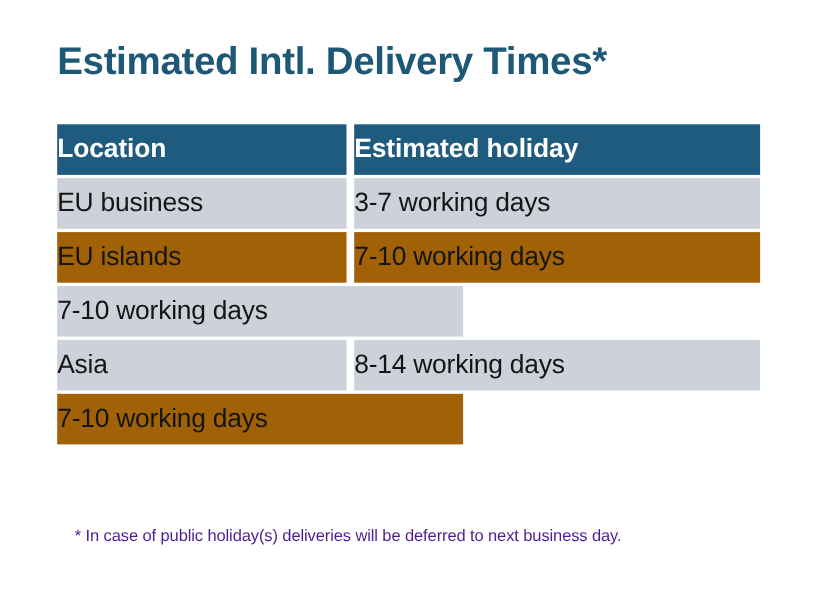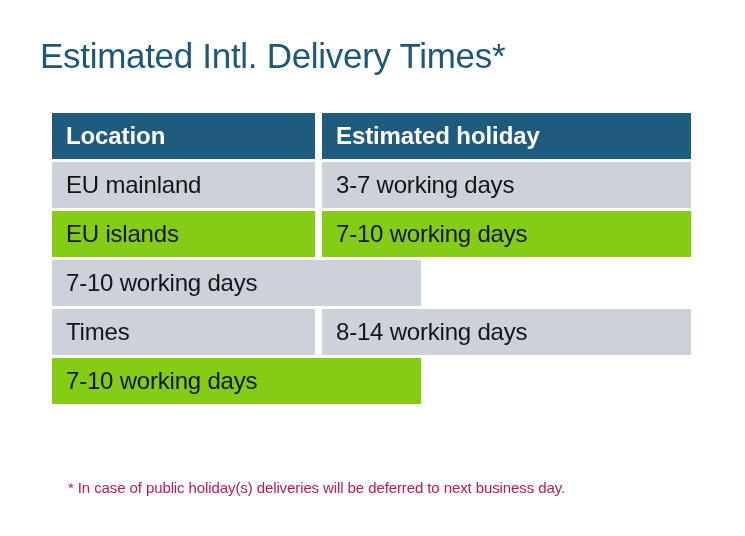--- a/index.html
+++ b/index.html
@@ -19,24 +19,24 @@
   .page {
     position: relative;
     width: 745px;
     height: 536px;
     box-sizing: border-box;
   }
 
   
   .title {
     position: absolute;
-    left: 40px;
+    left: 52px;
     top: 36px;
     font-size: 35px;
-    font-weight: normal;
+    font-weight: bold;
     color: #1d5876;
     letter-spacing: -0.3px;
     white-space: nowrap;
   }
 
   
   .table {
     position: absolute;
     left: 52px;
     top: 113px;
@@ -44,21 +44,20 @@
   }
 
   .row {
     display: flex;
     width: 100%;
     margin-bottom: 3px;
   }
 
   .cell {
     box-sizing: border-box;
-    padding-left: 14px;
     display: flex;
     align-items: center;
     overflow: hidden;
     white-space: nowrap;
   }
 
   .col-location {
     width: 263px;
     flex: 0 0 263px;
     margin-right: 7px;
@@ -86,69 +85,69 @@
     font-size: 24px;
     font-weight: normal;
     letter-spacing: -0.2px;
   }
 
   .body-row.shade-dark .cell {
     background: #ccd1da;
   }
 
   .body-row.shade-light .cell {
-    background: #84cc16;
+    background: #a16207;
   }
 
   .body-row:last-child {
     margin-bottom: 0;
   }
 
   
   .footnote {
     position: absolute;
     left: 68px;
     top: 479px;
     font-size: 15px;
-    color: #be185d;
+    color: #4c1d95;
     letter-spacing: -0.1px;
     white-space: nowrap;
   }
 </style>
 </head>
 <body>
 
 <div class="page">
 
   <div class="title">Estimated Intl. Delivery Times*</div>
 
   <div class="table">
 
     <div class="row header-row">
       <div class="cell col-location">Location</div>
       <div class="cell col-delivery">Estimated holiday</div>
     </div>
 
     <div class="row body-row shade-dark">
-      <div class="cell col-location">EU mainland</div>
+      <div class="cell col-location">EU business</div>
       <div class="cell col-delivery">3-7 working days</div>
     </div>
 
     <div class="row body-row shade-light">
       <div class="cell col-location">EU islands</div>
       <div class="cell col-delivery">7-10 working days</div>
     </div>
 
     <div class="row body-row shade-dark">
       <div class="cell col-delivery">7-10 working days</div>
     </div>
 
 
     <div class="row body-row shade-dark">
-      <div class="cell col-location">Times</div>
+      <div class="cell col-location">Asia</div>
       <div class="cell col-delivery">8-14 working days</div>
     </div>
 
     <div class="row body-row shade-light">
       <div class="cell col-delivery">7-10 working days</div>
     </div>
 
   </div>
 
   <div class="footnote">* In case of public holiday(s) deliveries will be deferred to next business day.</div>

